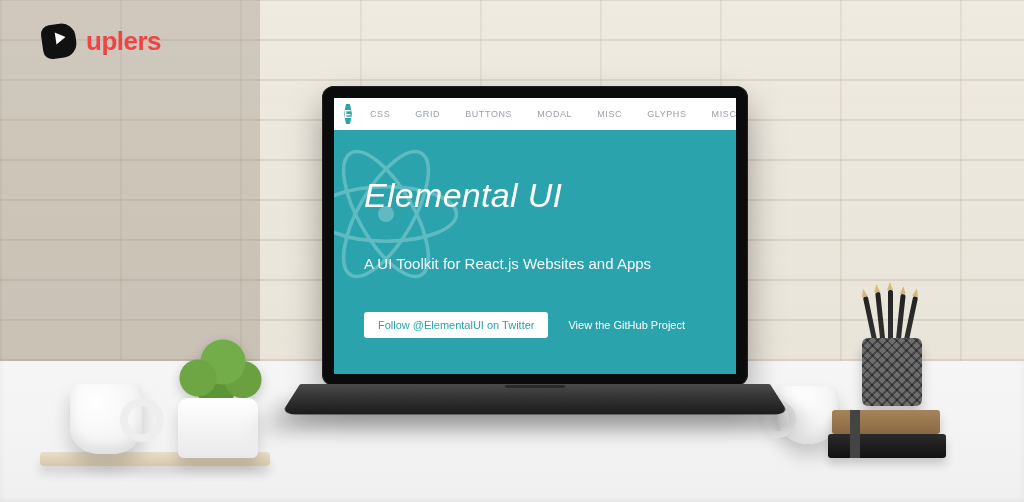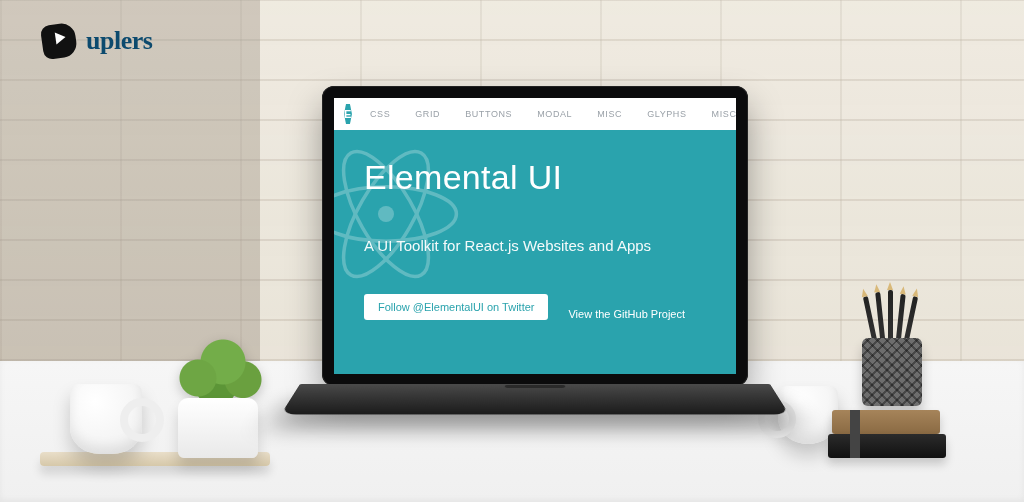--- a/index.html
+++ b/index.html
@@ -46,25 +46,24 @@
     }
 
     
     .brand {
       position: absolute;
       top: 24px; left: 42px;
       display: flex;
       align-items: center;
       gap: 10px;
       z-index: 5;
-      color: #0c4a6e;
+      color: #ef4444;
       font-weight: 700;
       font-size: 26px;
       letter-spacing: -0.5px;
-      font-family: Liberation Serif, serif;
     }
     .brand .mark {
       width: 34px; height: 34px;
       background: #111;
       border-radius: 9px 14px 14px 9px;
       transform: rotate(-8deg);
       position: relative;
     }
     .brand .mark::before {
       content: "";
@@ -265,33 +264,34 @@
     .atom {
       position: absolute;
       left: -28px; top: 4px;
       width: 160px; height: 160px;
       opacity: 0.25;
       pointer-events: none;
     }
     .hero h1 {
       font-weight: 300;
       font-size: 34px;
-      margin-top: 0;
+      margin-top: 18px;
       letter-spacing: 0.3px;
+      font-style: italic;
     }
     .hero p.sub {
       margin-top: 40px;
       font-size: 15px;
       font-weight: 300;
       opacity: 0.95;
     }
     .cta-row {
       margin-top: 40px;
       display: flex;
-      align-items: flex-end;
+      align-items: center;
       gap: 20px;
       font-size: 11px;
     }
     .btn {
       background: #fff;
       color: #2aa3ad;
       border: none;
       padding: 7px 14px;
       border-radius: 3px;
       font-size: 11px;

